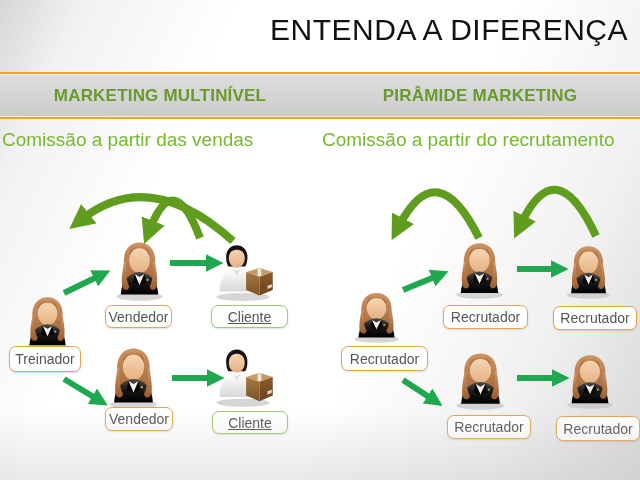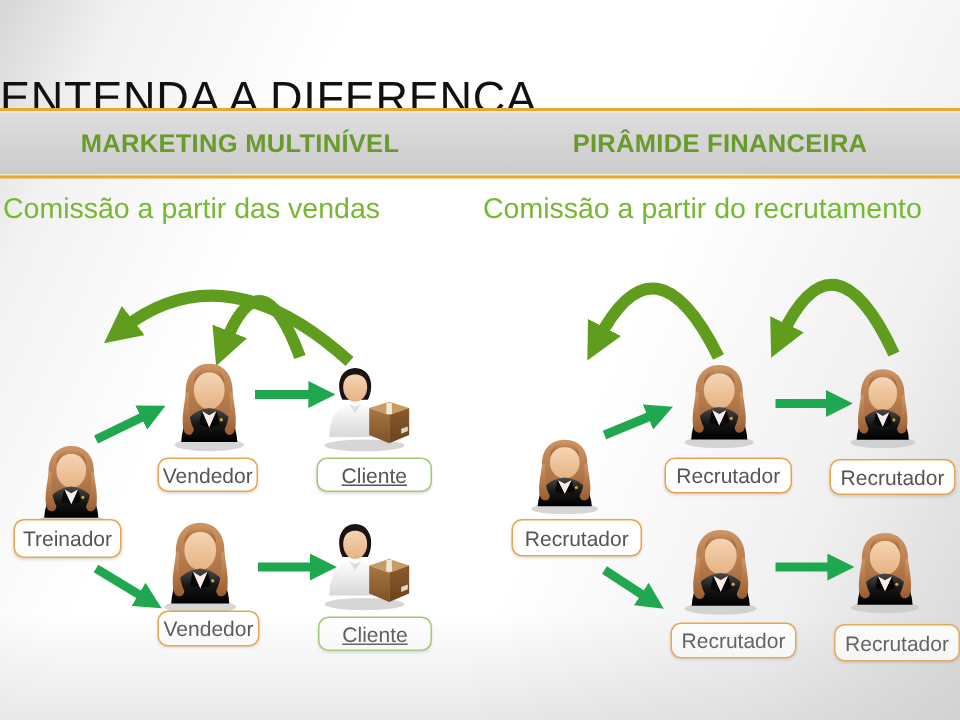--- a/index.html
+++ b/index.html
@@ -11,22 +11,22 @@
   .slide{
     position:relative;width:640px;height:480px;overflow:hidden;
     background:linear-gradient(115deg,#d6d6d6 0%,#f2f2f2 10%,#ffffff 28%,#ffffff 60%,#f0f0f0 82%,#d6d6d6 100%);
   }
   .slide::after{
     content:"";position:absolute;left:0;right:0;bottom:0;height:70px;pointer-events:none;
     background:linear-gradient(to bottom,rgba(210,210,210,0) 0%,rgba(205,205,205,.45) 100%);
   }
   .page-title{
     position:absolute;top:13px;left:0;width:628px;
-    text-align:left;font-size:30px;font-weight:400;letter-spacing:.5px;
-    color:var(--title-text,#111);white-space:nowrap;margin-top:36px;
+    text-align:right;font-size:30px;font-weight:400;letter-spacing:.5px;
+    color:var(--title-text,#111);white-space:nowrap;
   }
   .header-band{
     position:absolute;top:72px;left:0;width:640px;height:43px;
     background:linear-gradient(#dedede,#cbcbcb);
     border-top:2px solid var(--band-orange,#efa42e);
     border-bottom:2px solid var(--band-orange,#efa42e);
     box-shadow:inset 0 1px 0 #f6f6f6, inset 0 -1px 0 #f0ead9;
     display:flex;
     justify-content:center;
   }
@@ -56,21 +56,21 @@
   .node-label.green{border-color:var(--label-green,#9fca70);text-decoration:underline;}
 </style>
 </head>
 <body>
 
 <div class="slide">
   <div class="page-title">ENTENDA A DIFERENÇA</div>
 
   <div class="header-band">
     <div class="band-cell">MARKETING MULTINÍVEL</div>
-    <div class="band-cell">PIRÂMIDE FINANCEIRA</div>
+    <div class="band-cell">PIRÂMIDE MARKETING</div>
   </div>
 
   <div class="subtitle left">Comissão a partir das vendas</div>
   <div class="subtitle right">Comissão a partir do recrutamento</div>
 
   <div id="diagram">
     <svg id="arrow-layer" width="640" height="480" viewBox="0 0 640 480">
       <defs>
         <linearGradient id="hairGrad" x1="0" y1="0" x2="0" y2="1">
           <stop offset="0" stop-color="#cd9565"></stop>

